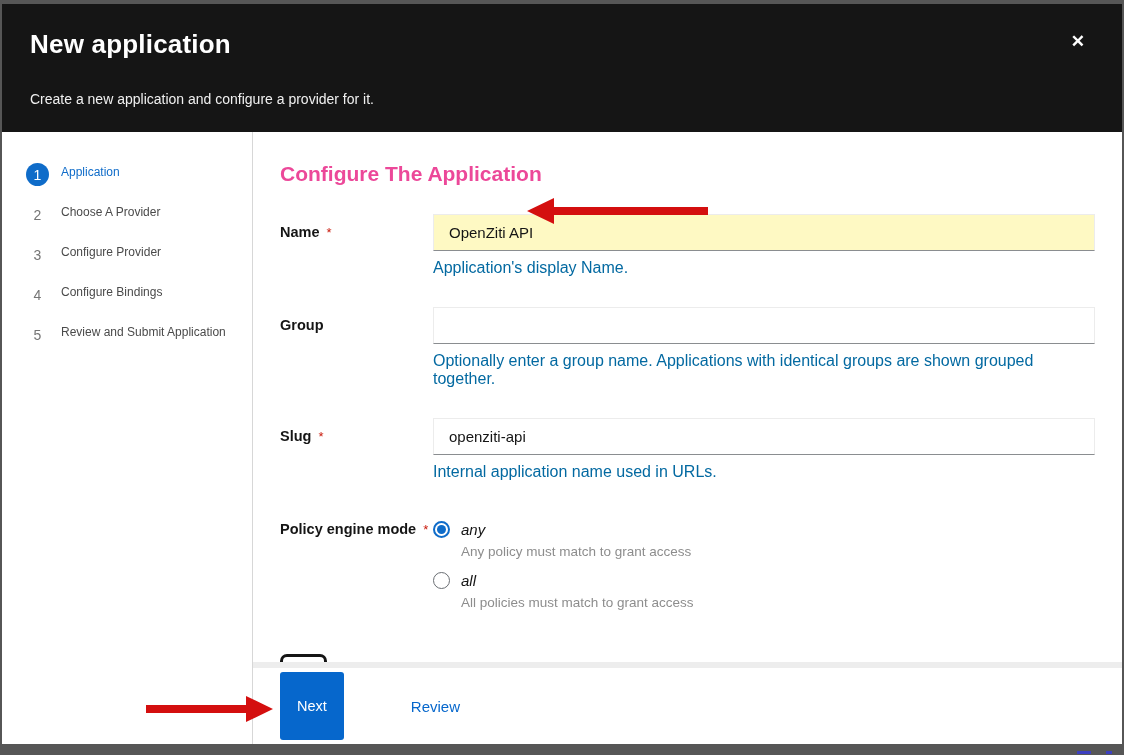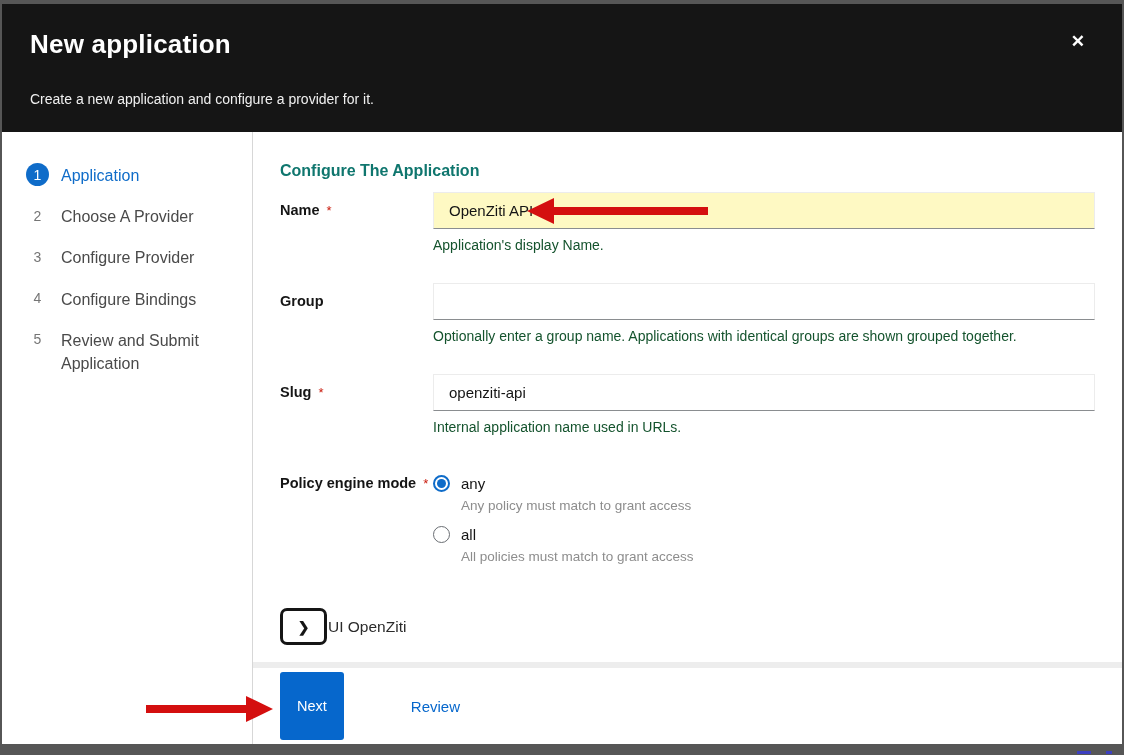--- a/index.html
+++ b/index.html
@@ -39,41 +39,41 @@
     flex: 0 0 251px;
     border-right: 1px solid #d7d7d7;
     padding: 23px 14px 0 24px;
   }
   .step { display: flex; align-items: flex-start; gap: 12px; padding: 8px 0; cursor: pointer; margin-bottom: 1px; }
   .step-num {
     flex: 0 0 23px; width: 23px; height: 23px;
     display: flex; align-items: center; justify-content: center;
     font-size: 14px; color: #757575; border-radius: 50%;
   }
-  .step-label { font-size: 16px; color: #4a4a4a; line-height: 1.45; padding-top: 1px; }
+  .step-label { font-size: 12px; color: #4a4a4a; line-height: 1.45; padding-top: 1px; }
   .step.active .step-num { background: #0f6cc9; color: #ffffff; }
   .step.active .step-label { color: #0f6cc9; }
   
   .main-col { flex: 1; display: flex; flex-direction: column; min-width: 0; }
   .content { flex: 1; padding: 30px 27px 0 27px; overflow: hidden; }
-  .content-heading { font-size: 16px; font-weight: 600; color: #0f766e; margin-bottom: 12px; }
+  .content-heading { font-size: 21px; font-weight: 600; color: #ec4899; margin-bottom: 28px; }
   .form-row { display: grid; grid-template-columns: 153px 1fr; margin-bottom: 30px; }
   .flabel { font-size: 14.5px; font-weight: 700; color: #151515; padding-top: 10px; }
   .req { color: #c9190b; margin-left: 7px; font-size: 13px; font-weight: 400; }
   .text-input {
     width: 100%; height: 37px;
     border: 1px solid #ececec; border-bottom: 1px solid #8a8d90;
     padding: 0 15px; font-size: 15px; color: #151515;
     background: #ffffff; font-family: inherit; outline: none;
   }
   .text-input.highlight { background: #fef9c3; }
-  .helper { font-size: 14px; color: #14532d; margin-top: 8px; }
+  .helper { font-size: 16px; color: #0369a1; margin-top: 8px; }
   
   .radio-field { padding-top: 10px; }
-  .radio-opt { display: flex; align-items: center; gap: 11px; cursor: pointer; }
+  .radio-opt { display: flex; align-items: center; gap: 11px; cursor: pointer; font-style: italic; }
   .radio {
     width: 17px; height: 17px; border-radius: 50%;
     border: 1px solid #6a6e73; background: #fff; position: relative; flex: 0 0 17px;
   }
   .radio.checked { border: 2px solid #0f6cc9; }
   .radio.checked::after {
     content: ""; position: absolute; inset: 2px; border-radius: 50%; background: #0f6cc9;
   }
   .radio-label { font-size: 15px; color: #151515; }
   .radio-helper { font-size: 13.5px; color: #8d8d8d; margin: 6px 0 13px 28px; }

